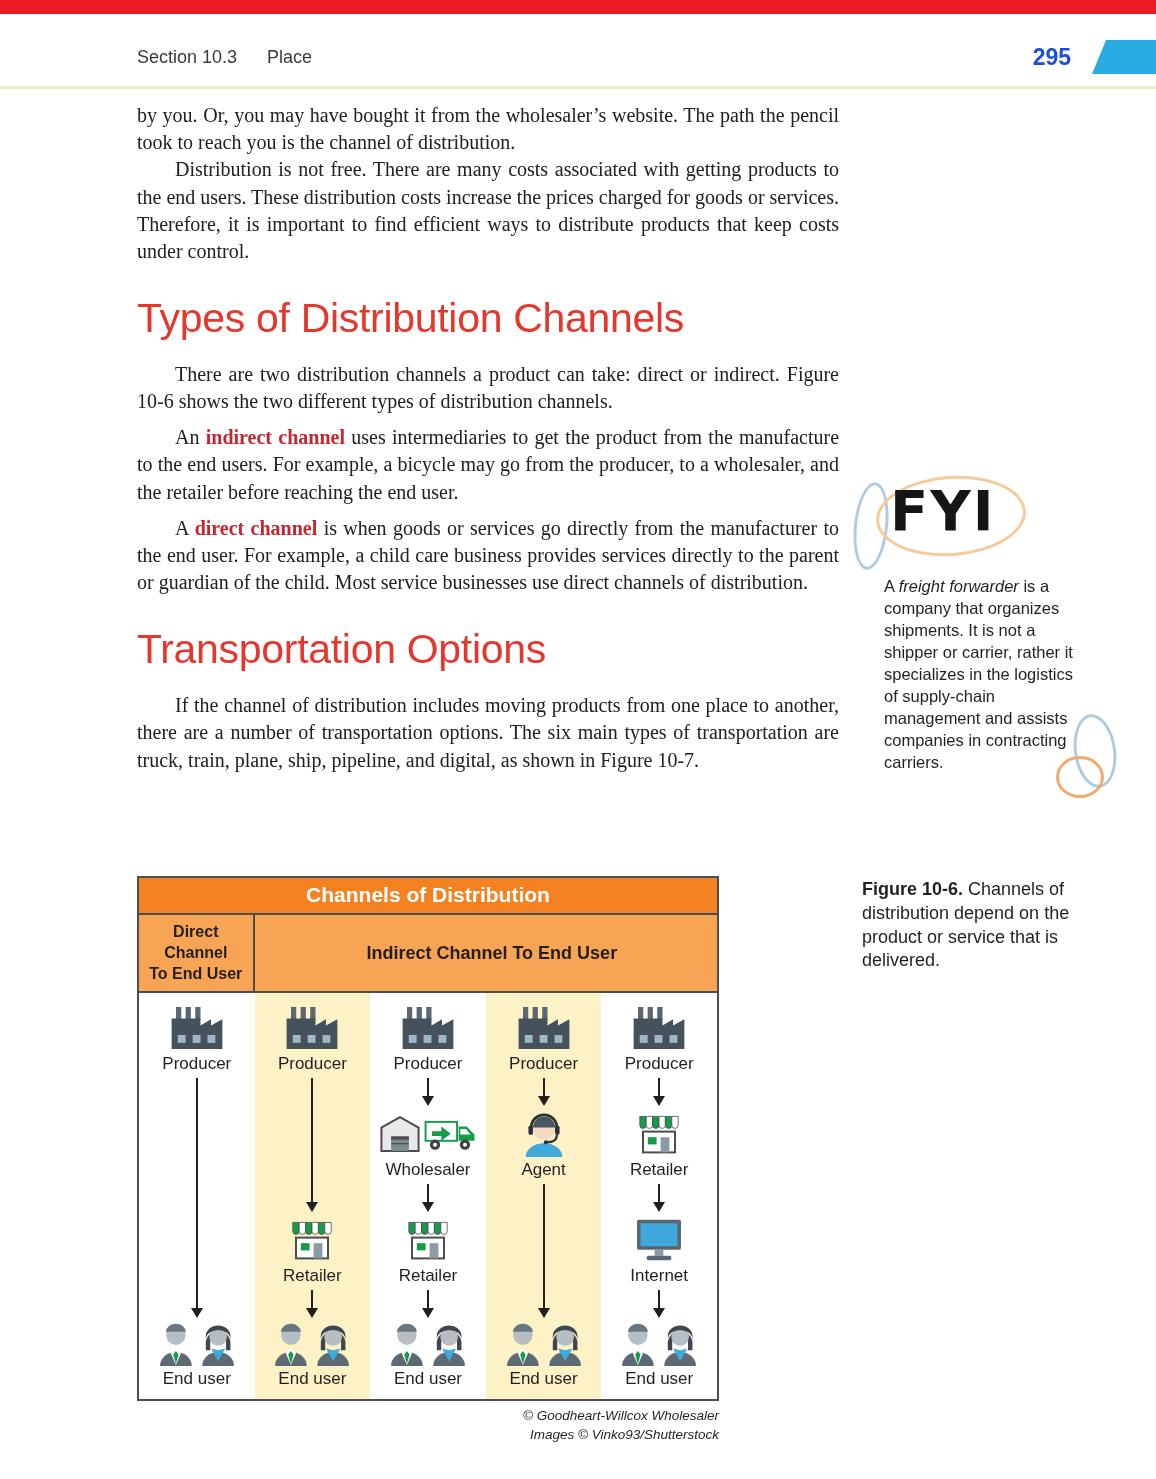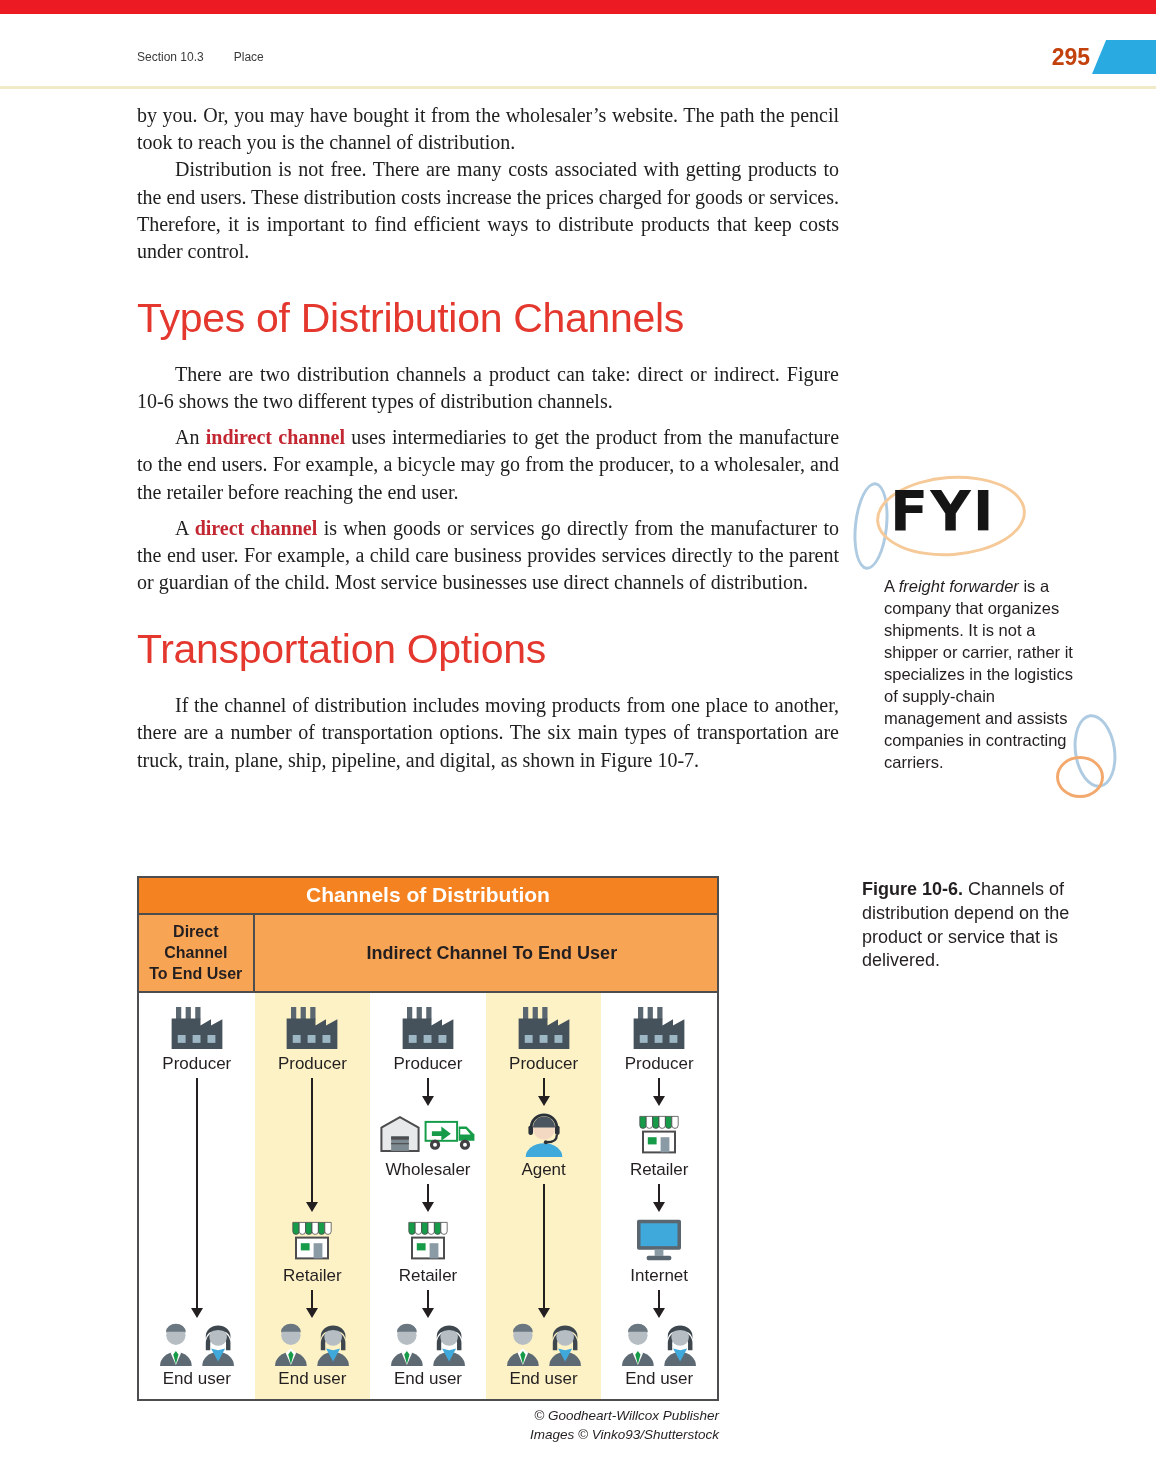--- a/index.html
+++ b/index.html
@@ -12,24 +12,24 @@
     overflow: hidden;
     font-family: "Liberation Serif", serif;
     color: #202020;
   }
   .top-bar { position:absolute; top:0; left:0; width:100%; height:14px; background:#EC1B23; }
   .page-header {
     position:absolute; top:40px; left:137px; right:0;
     display:flex; justify-content:space-between; align-items:center;
     font-family:"Liberation Sans", sans-serif;
   }
-  .header-left { font-size:12px; color:#3a3a3a; }
+  .header-left { font-size:18px; color:#3a3a3a; }
   .header-left .sec-title { margin-left:30px; }
   .header-right { display:flex; align-items:center; }
-  .page-number { font-size:23px; font-weight:bold; color:#c2410c; margin-right:2px; }
+  .page-number { font-size:23px; font-weight:bold; color:#1d4ed8; margin-right:21px; }
   .cyan-tab { width:64px; height:34px; background:#29ABE2;
     clip-path: polygon(22% 0, 100% 0, 100% 100%, 0 100%); }
   .header-rule { position:absolute; top:86px; left:0; width:100%; height:3px; background:#F0EAC8; }
 
   .text-col {
     position:absolute; left:137px; top:102px; width:702px;
     font-size:20px; line-height:1.36; text-align:justify;
   }
   .para.indent { text-indent:38px; }
   .para.spaced { margin-top:9px; }
@@ -339,21 +339,21 @@
             </div>
           <svg class="icon r10" viewBox="0 0 100 50" width="88" height="44">
               <use href="#icon-endusers"></use>
             </svg>
           <div class="node-label r11">End user</div>
         </div>
 
       </div>
     </div>
     <div class="fig-credits">
-      <div>© Goodheart-Willcox Publisher</div>
+      <div>© Goodheart-Willcox Wholesaler</div>
       <div>Images © Vinko93/Shutterstock</div>
     </div>
   </section>
 
   <aside class="fig-caption">
     <span class="cap-label">Figure 10-6.</span><span> Channels of distribution depend on the product or service that is delivered.</span>
   </aside>
 </div>
 
 </body></html>

